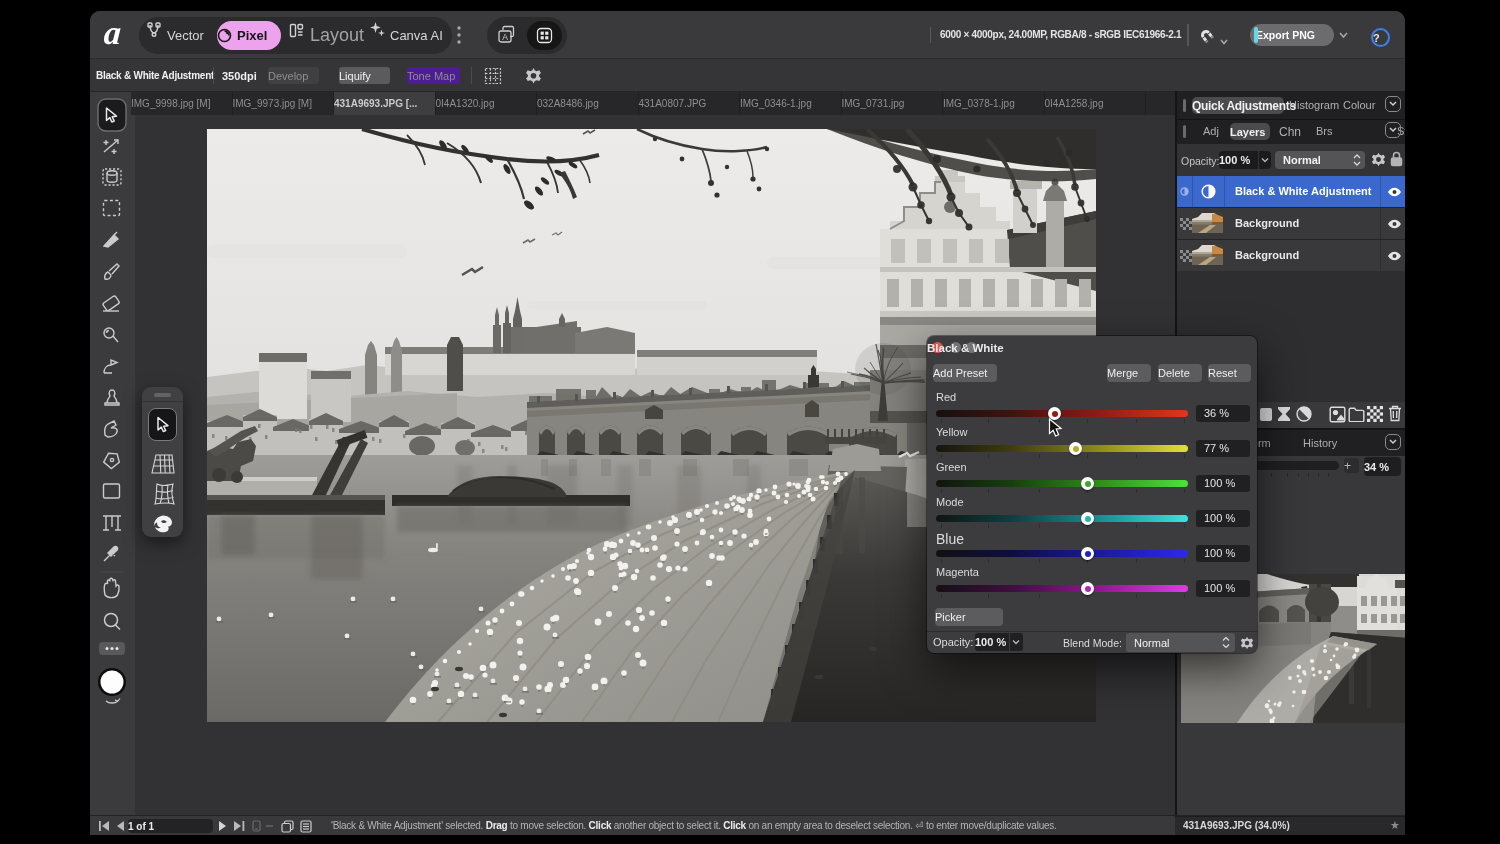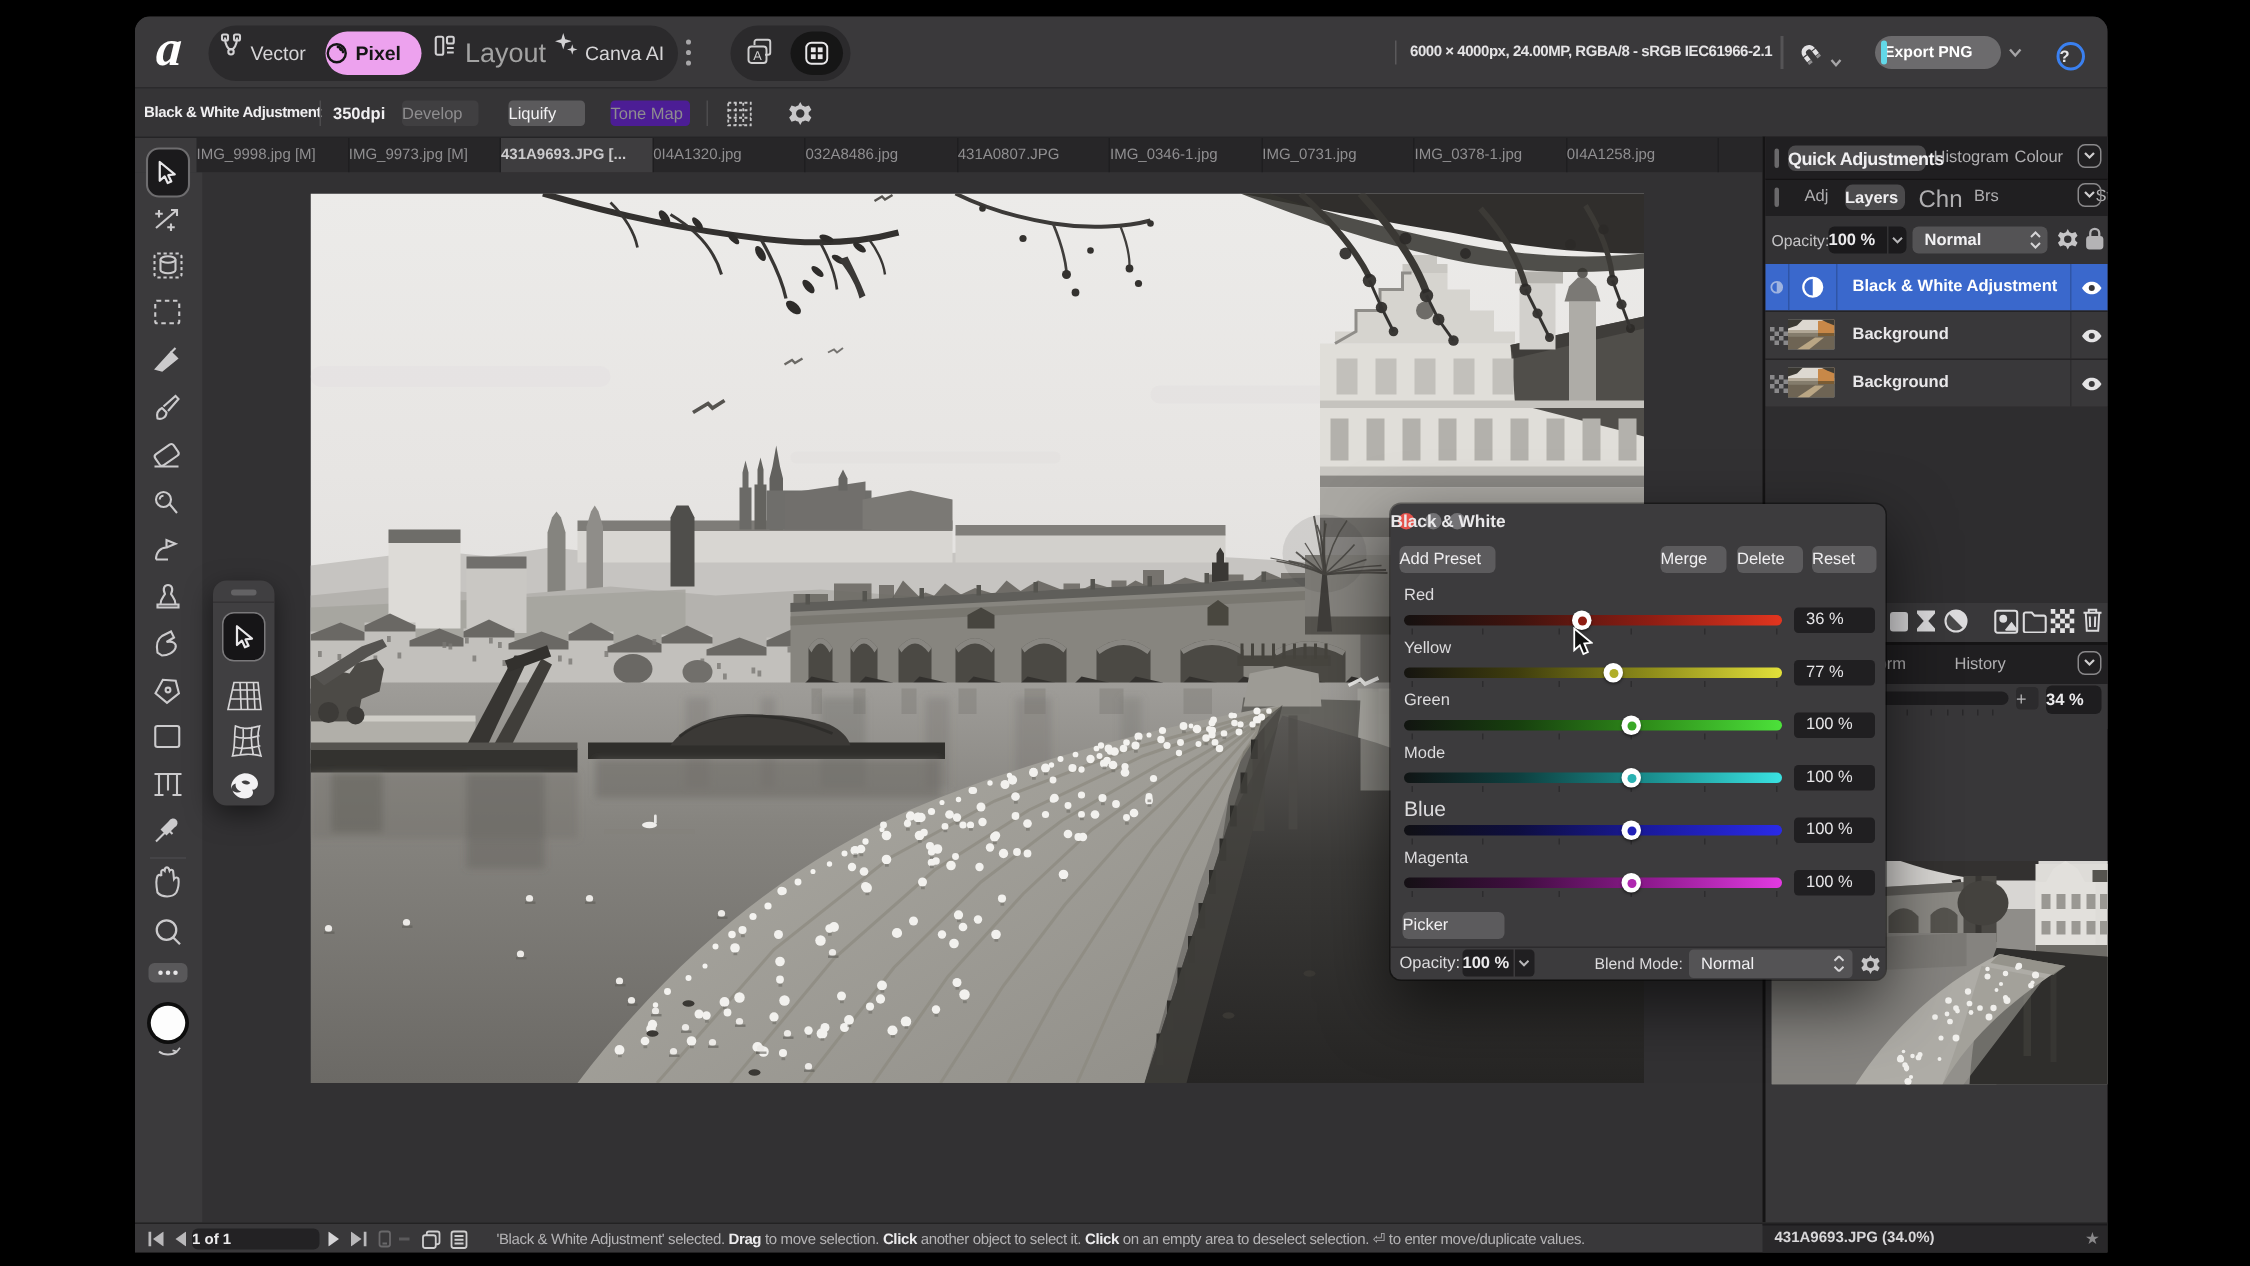--- a/index.html
+++ b/index.html
@@ -949,21 +949,21 @@
 <div class="abs" style="left:112px;top:8px;color:#b0afb1;font-size:11px;">Histogram</div>
 <div class="abs" style="left:166px;top:8px;color:#b0afb1;font-size:11px;">Colour</div>
 <div class="abs" style="left:208px;top:5px;width:16px;height:16px;border:1.5px solid #8a898b;border-radius:5px;"></div>
       <svg class="abs" style="left:212px;top:10px;" width="8" height="6" viewBox="0 0 8 6">
         <path d="M1,1 L4,4 L7,1" stroke="#cfcecf" stroke-width="1.5" fill="none"></path>
       </svg>
 <div class="abs" style="left:0;top:28px;width:230px;height:25px;background:#201f21;border-top:1px solid #141314;"></div>
 <div class="abs" style="left:6px;top:34px;width:3px;height:13px;background:#6a696b;border-radius:1.5px;"></div>
 <div class="abs" style="left:26px;top:34px;color:#b0afb1;font-size:11px;">Adj</div>
 <div class="abs ctr" style="left:53px;top:32px;width:40px;height:17px;background:#4b4a4c;border-radius:5px;color:#f0eff1;font-size:11px;font-weight:bold;">Layers</div>
-<div class="abs" style="left:102px;top:34px;color:#b0afb1;font-size:16px;">Chn</div>
+<div class="abs" style="left:102px;top:34px;color:#b0afb1;font-size:12px;">Chn</div>
 <div class="abs" style="left:139px;top:34px;color:#b0afb1;font-size:11px;">Brs</div>
 <div class="abs" style="left:188px;top:34px;color:#b0afb1;font-size:11px;margin-left:32px;">Stock</div>
 <div class="abs" style="left:208px;top:31px;width:16px;height:16px;border:1.5px solid #8a898b;border-radius:5px;"></div>
       <svg class="abs" style="left:212px;top:36px;" width="8" height="6" viewBox="0 0 8 6">
         <path d="M1,1 L4,4 L7,1" stroke="#cfcecf" stroke-width="1.5" fill="none"></path>
       </svg>
 <div class="abs" style="left:0;top:53px;width:230px;height:32px;background:#333234;"></div>
 <div class="abs" style="left:4px;top:64px;color:#c6c5c7;font-size:10.5px;">Opacity:</div>
 <div class="abs ctr" style="left:42px;top:60px;width:39px;height:18px;background:#1b1a1c;border-radius:4px 0 0 4px;color:#ecebed;font-size:11px;font-weight:bold;">100 %</div>
 <div class="abs ctr" style="left:82px;top:60px;width:12px;height:18px;background:#1b1a1c;border-radius:0 4px 4px 0;"></div>

